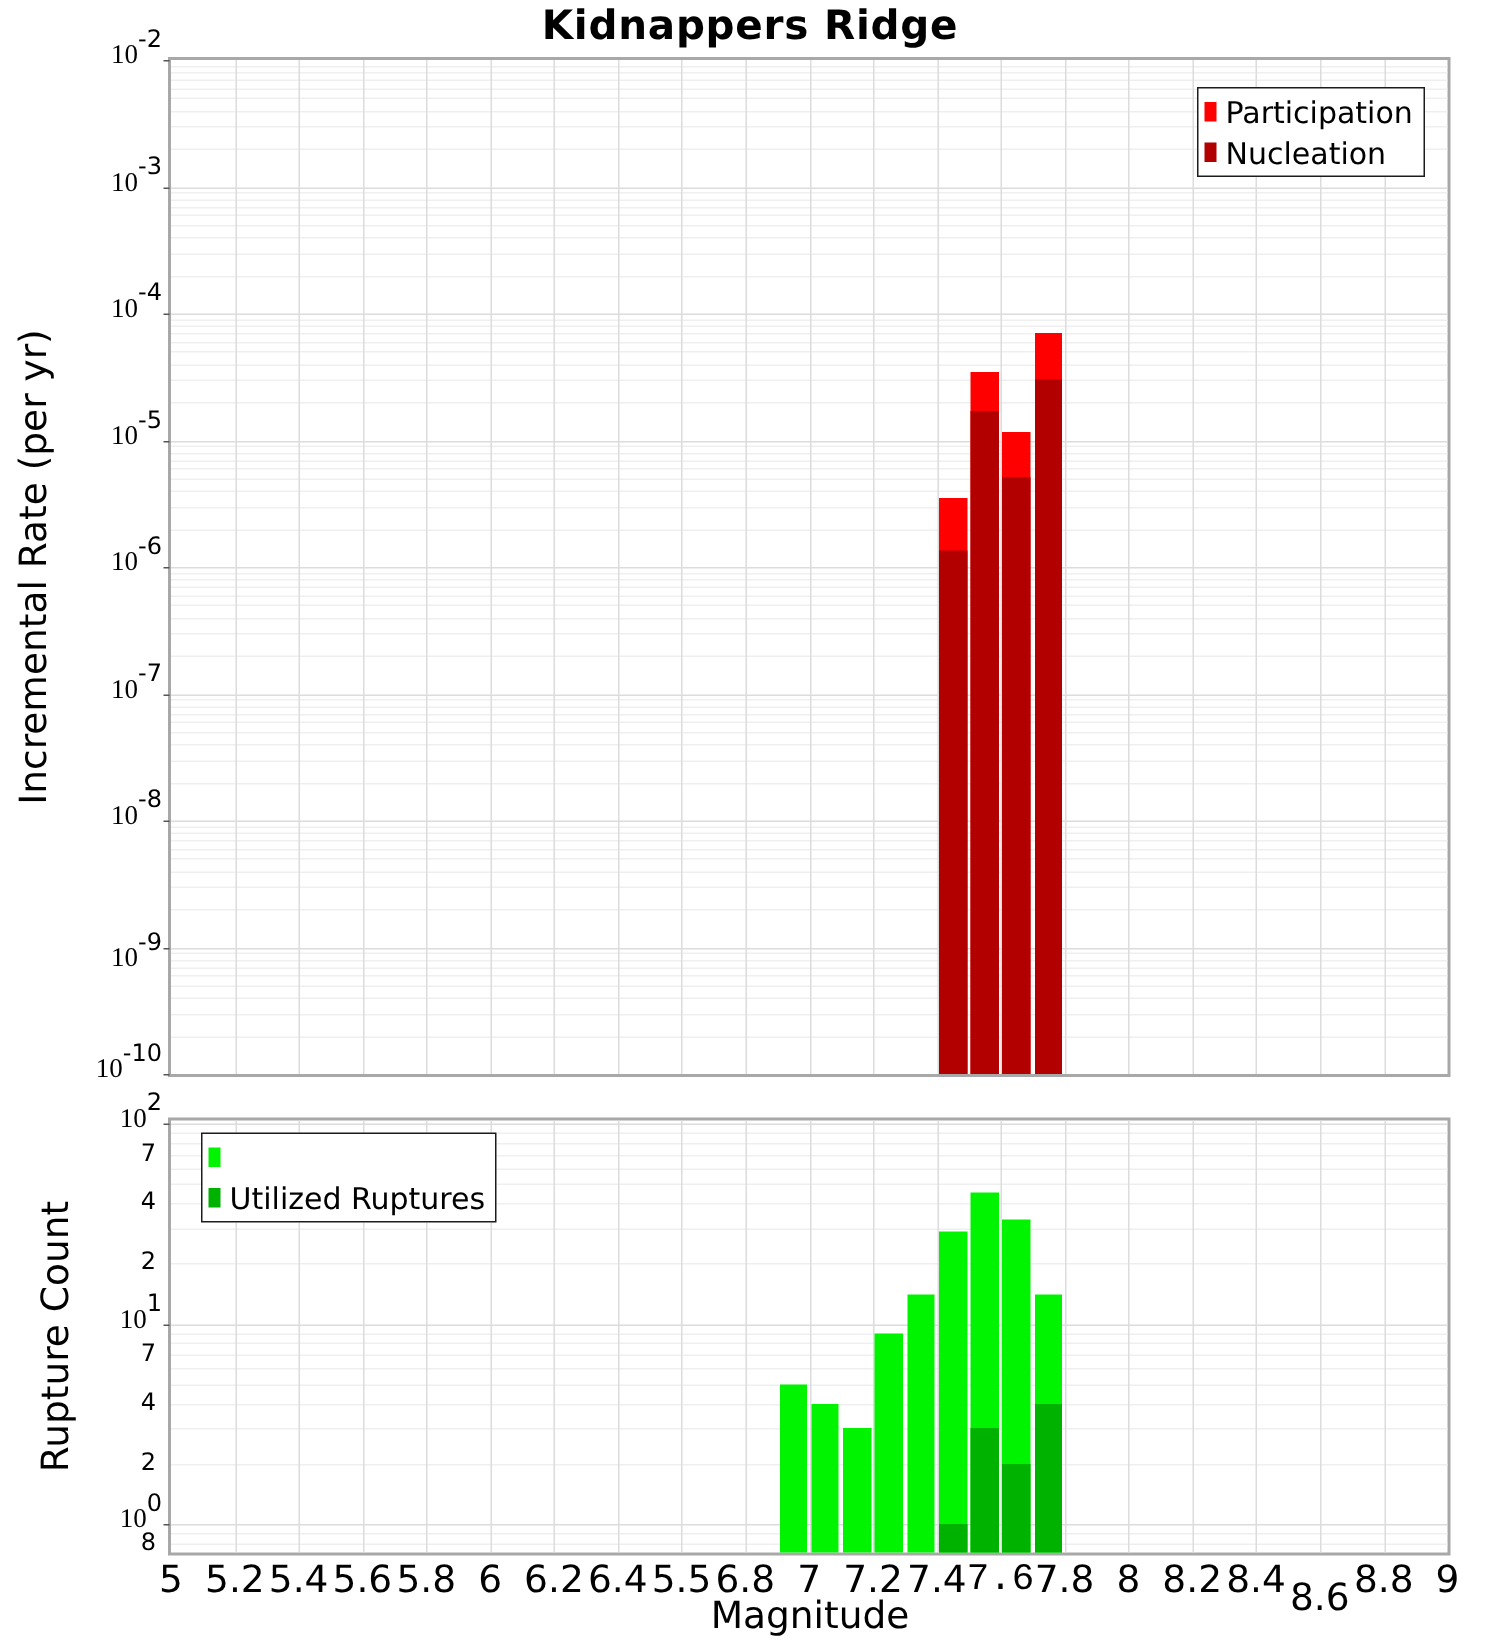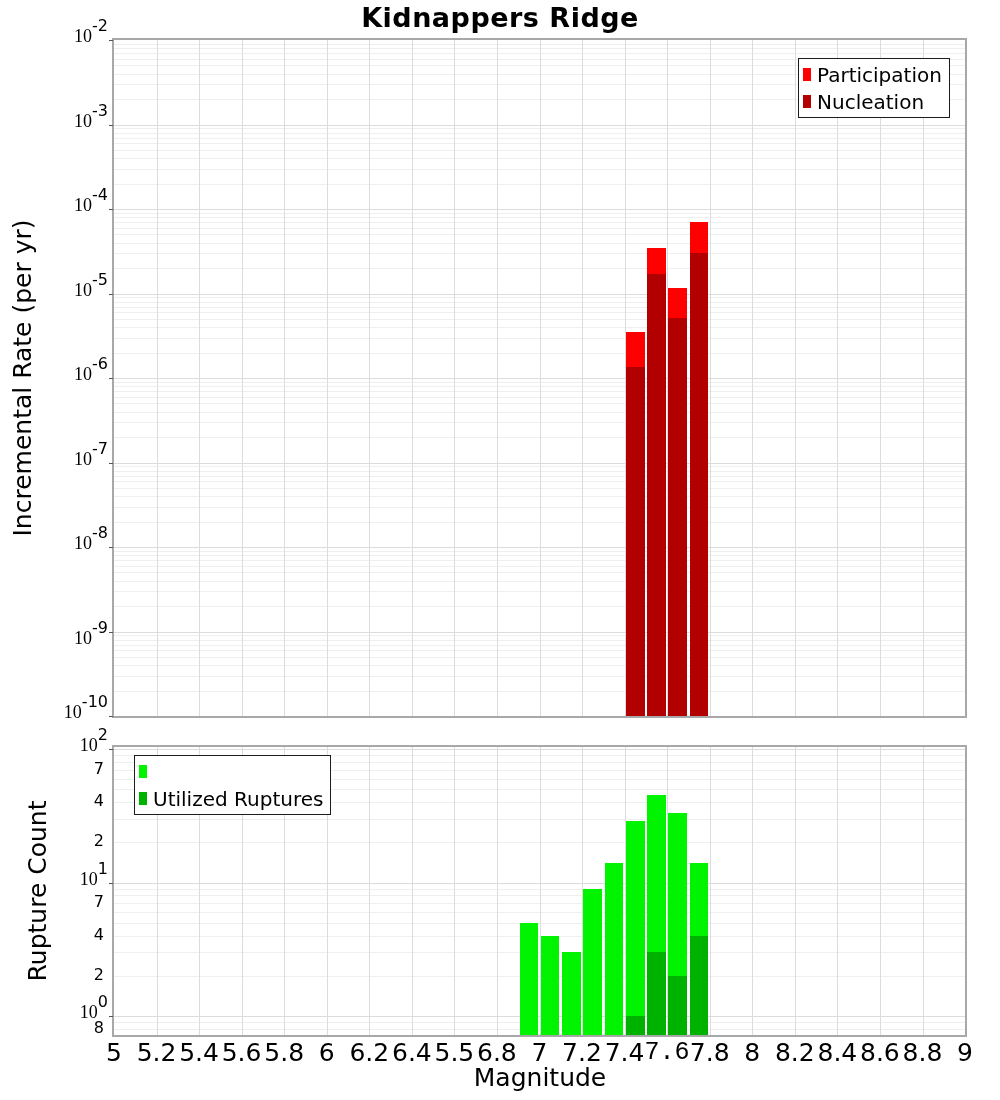--- a/index.html
+++ b/index.html
@@ -258,16 +258,16 @@
     <div class="xtick" style="left: 419.4px;">5.5</div>
     <div class="xtick" style="left: 461.9px;">6.8</div>
     <div class="xtick" style="left: 504.5px;">7</div>
     <div class="xtick" style="left: 547px;">7.2</div>
     <div class="xtick" style="left: 589.6px;">7.4</div>
     <div class="xtick" style="left: 632.1px; font-family: Liberation Mono, monospace;">7.6</div>
     <div class="xtick" style="left: 674.7px;">7.8</div>
     <div class="xtick" style="left: 717.3px;">8</div>
     <div class="xtick" style="left: 759.8px;">8.2</div>
     <div class="xtick" style="left: 802.4px;">8.4</div>
-    <div class="xtick" style="left: 844.9px;">8.6</div>
+    <div class="xtick" style="left: 844.9px; margin-top: 12px;">8.6</div>
     <div class="xtick" style="left: 887.5px;">8.8</div>
     <div class="xtick" style="left: 930px;">9</div>
   </div>
 
 </body></html>

